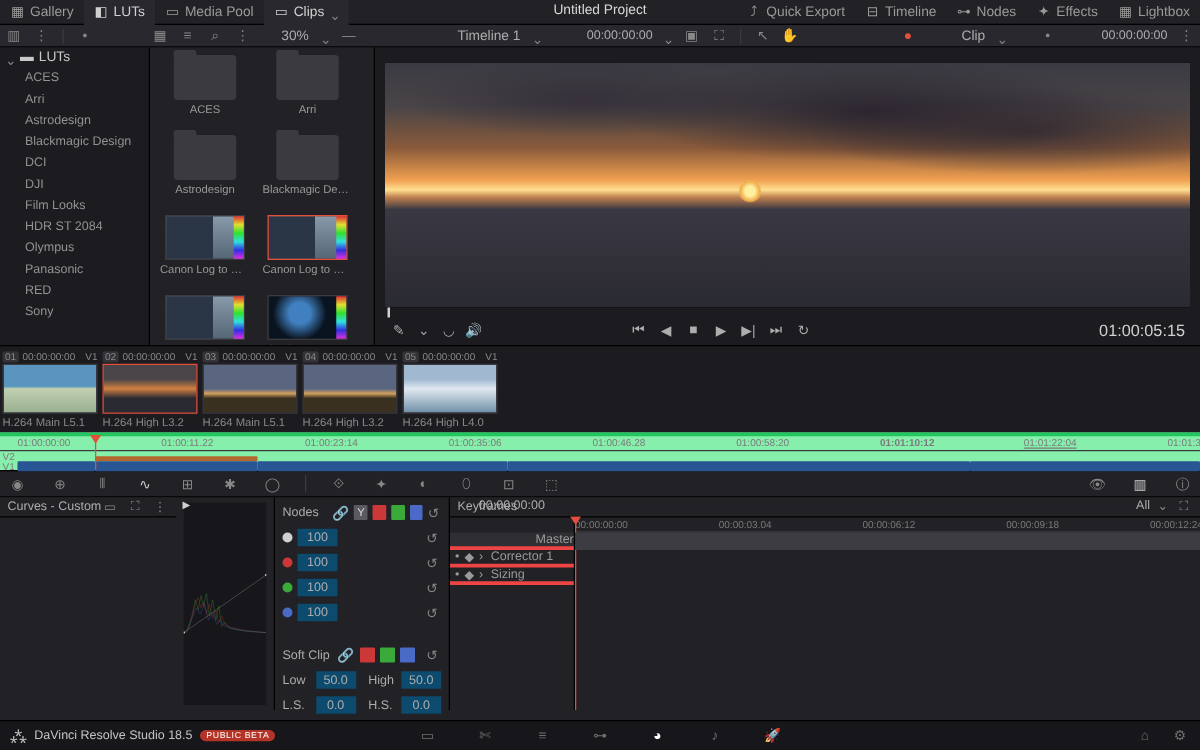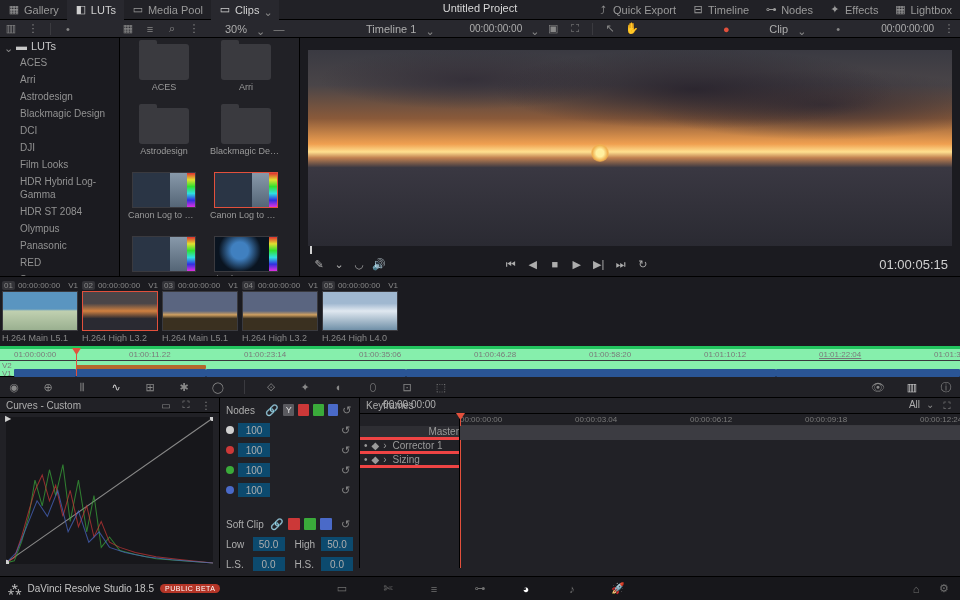--- a/index.html
+++ b/index.html
@@ -60,21 +60,21 @@
 .tl-tracks{height:18px;position:relative}
 .tl-lbl{position:absolute;left:2px;font-size:8px;color:#7a7a7a}
 .tl-clip{position:absolute;top:8px;height:8px;background:#2a5595;border-radius:1px}
 .tl-clip.orange{background:#b4682d;height:4px;top:4px}
 .playhead{position:absolute;top:0;bottom:0;width:1px;background:#e2503c}
 .playhead:before{content:"";position:absolute;top:-1px;left:-4px;width:9px;height:7px;background:#e2503c;clip-path:polygon(0 0,100% 0,50% 100%)}
 .tools{height:22px;background:#212126;border-top:1px solid #000;border-bottom:1px solid #000;display:flex;align-items:center;padding:0 6px;gap:18px}
 .tool-ico{width:16px;height:16px;color:#888;cursor:pointer;display:flex;align-items:center;justify-content:center}
 .tool-sep{width:1px;height:14px;background:#3a3a3f}
 .bottom{height:170px;display:flex;background:#212126}
-.curves-panel{width:220px;border-right:1px solid #000;display:flex;flex-direction:column}
+.curves-panel{width:220px;border-right:1px solid #000;display:flex;flex-direction:row}
 .panel-hdr{height:16px;display:flex;align-items:center;padding:0 6px;background:#212126;font-size:10px;color:#adadad;border-bottom:1px solid #000}
 .panel-hdr-icons{margin-left:auto;display:flex;gap:6px}
 .curves-plot{flex:1;background:#17171b;margin:4px 6px;position:relative}
 .controls-panel{width:140px;border-right:1px solid #000;padding:4px 6px}
 .ctrl-row{display:flex;align-items:center;gap:4px;margin-bottom:4px;height:16px}
 .ctrl-label{font-size:10px;color:#adadad;width:40px}
 .color-dot{width:8px;height:8px;border-radius:50%}
 .num-input{width:32px;height:14px;background:#0c4a6e;border:none;color:#adadad;text-align:center;font-size:10px}
 .ch-btn{width:12px;height:12px;font-size:9px;display:flex;align-items:center;justify-content:center;cursor:pointer;border-radius:1px}
 .reset-ico{width:12px;height:12px;color:#888;margin-left:auto;cursor:pointer}
@@ -190,21 +190,20 @@
         <span>LUTs</span>
       </div>
     <div id="sb-items">
         <div class="sb-item">ACES</div>
         <div class="sb-item">Arri</div>
         <div class="sb-item">Astrodesign</div>
         <div class="sb-item">Blackmagic Design</div>
         <div class="sb-item">DCI</div>
         <div class="sb-item">DJI</div>
         <div class="sb-item">Film Looks</div>
-        <div class="sb-item">HDR Hybrid Log-Gamma</div>
         <div class="sb-item">HDR ST 2084</div>
         <div class="sb-item">Olympus</div>
         <div class="sb-item">Panasonic</div>
         <div class="sb-item">RED</div>
         <div class="sb-item">Sony</div>
       </div>
   </div>
   <div class="lut-grid-wrap">
     <div class="lut-grid" id="lut-grid">
         <div class="lut-cell">
@@ -314,21 +313,21 @@
   </div>
 
 <div class="timeline">
   <div class="tl-ruler" id="tl-ruler">
       <span class="tl-tick" style="left: 14px;">01:00:00:00</span>
       <span class="tl-tick" style="left: 129px;">01:00:11.22</span>
       <span class="tl-tick" style="left: 244px;">01:00:23:14</span>
       <span class="tl-tick" style="left: 359px;">01:00:35:06</span>
       <span class="tl-tick" style="left: 474px;">01:00:46.28</span>
       <span class="tl-tick" style="left: 589px;">01:00:58:20</span>
-      <span class="tl-tick" style="left: 704px;">01:01:10:12</span>
+      <span class="tl-tick" style="left: 704px; font-weight: bold;">01:01:10:12</span>
       <span class="tl-tick" style="left: 819px; text-decoration: underline;">01:01:22:04</span>
       <span class="tl-tick" style="left: 934px;">01:01:33</span>
     </div>
   <div class="tl-tracks">
     <span class="tl-lbl" style="top:0">V2</span>
     <span class="tl-lbl" style="top:8px">V1</span>
     <div class="tl-clip orange" style="left:76px;width:130px"></div>
     <div class="tl-clip" style="left:14px;width:62px"></div>
     <div class="tl-clip" style="left:76px;width:130px"></div>
     <div class="tl-clip" style="left:206px;width:200px"></div>

